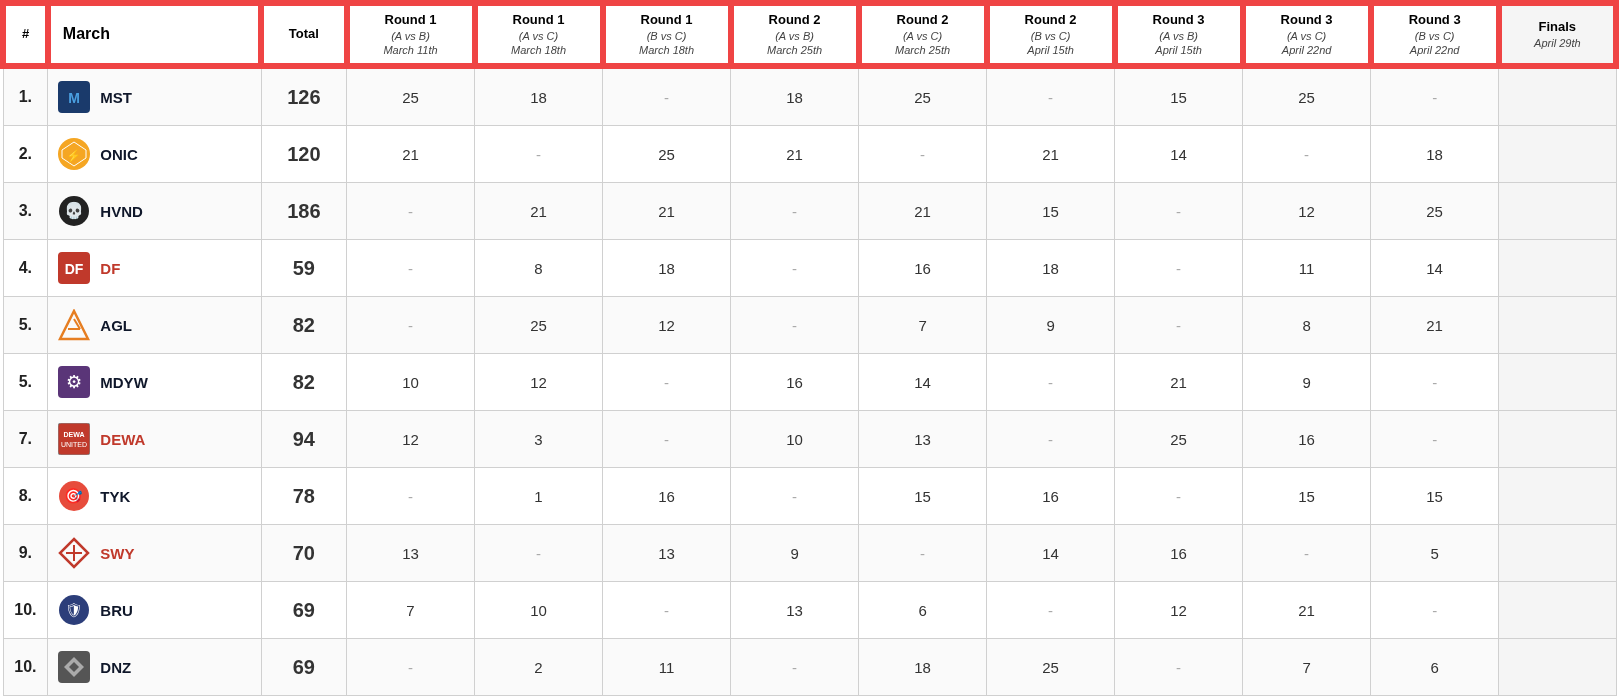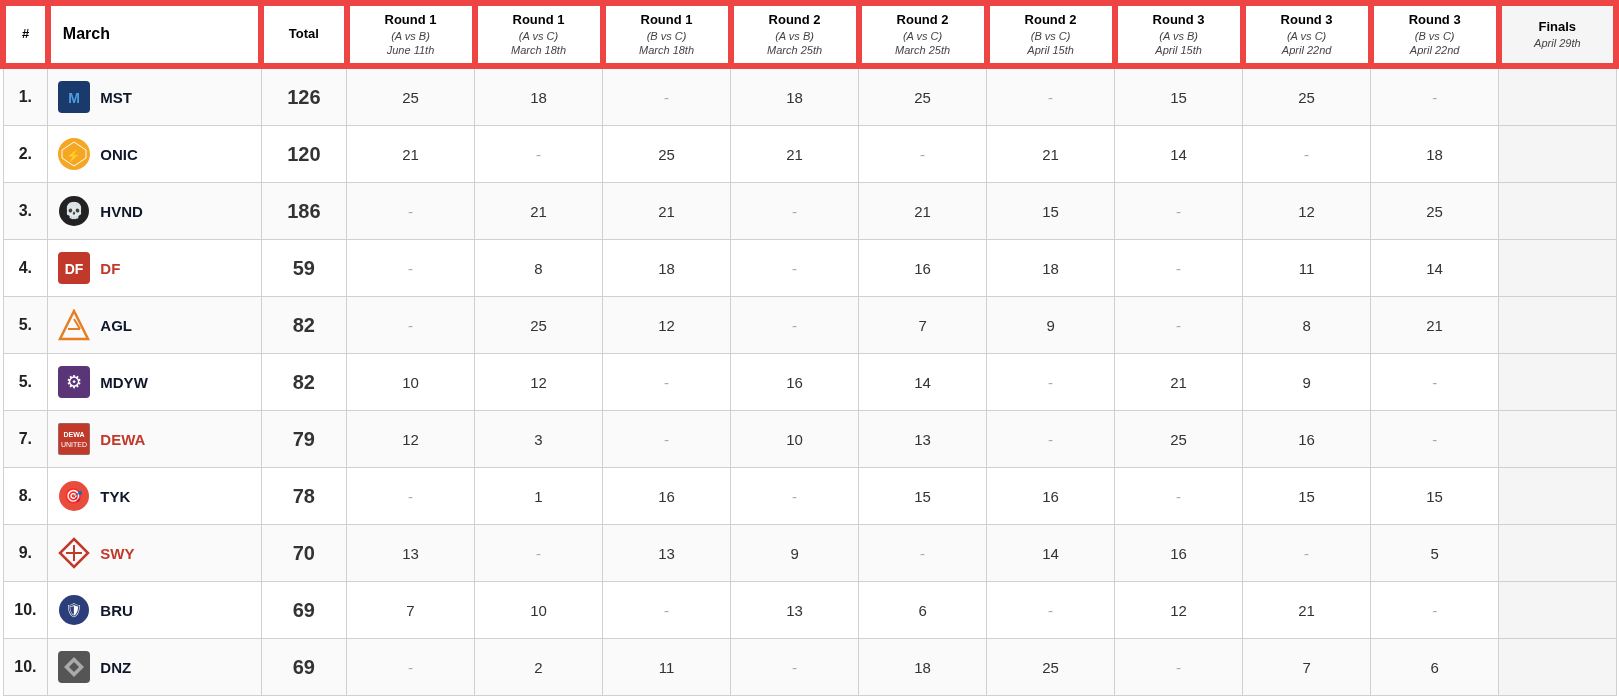--- a/index.html
+++ b/index.html
@@ -124,21 +124,21 @@
       <col class="col-round">
       <col class="col-round">
       <col class="col-round">
       <col class="col-finals">
     </colgroup>
     <thead id="table-head">
     <tr>
           <th style="width: 42px;">#</th>
           <th class="header-team" style="font-size: 16px; font-weight: 700;">March</th>
           <th>Total</th>
-          <th>Round 1<span class="sub">(A vs B)</span><span class="sub">June 11th</span></th>
+          <th>Round 1<span class="sub">(A vs B)</span><span class="sub">March 11th</span></th>
           <th>Round 1<span class="sub">(A vs C)</span><span class="sub">March 18th</span></th>
           <th>Round 1<span class="sub">(B vs C)</span><span class="sub">March 18th</span></th>
           <th>Round 2<span class="sub">(A vs B)</span><span class="sub">March 25th</span></th>
           <th>Round 2<span class="sub">(A vs C)</span><span class="sub">March 25th</span></th>
           <th>Round 2<span class="sub">(B vs C)</span><span class="sub">April 15th</span></th>
           <th>Round 3<span class="sub">(A vs B)</span><span class="sub">April 15th</span></th>
           <th>Round 3<span class="sub">(A vs C)</span><span class="sub">April 22nd</span></th>
           <th>Round 3<span class="sub">(B vs C)</span><span class="sub">April 22nd</span></th>
           <th class="header-finals">Finals<span class="sub">April 29th</span></th>
         </tr>
@@ -303,21 +303,21 @@
               <span class="team-logo">
                 <svg width="32" height="32" viewBox="0 0 32 32">
                   <rect width="32" height="32" rx="3" fill="#c0392b" stroke="#888" stroke-width="1"></rect>
                   <text x="16" y="14" text-anchor="middle" fill="#fff" font-size="7" font-weight="bold">DEWA</text>
                   <text x="16" y="24" text-anchor="middle" fill="#fff" font-size="7">UNITED</text>
                 </svg>
               </span>
               <span class="team-name red">DEWA</span>
             </div>
           </td>
-          <td class="td-total">79</td>
+          <td class="td-total">94</td>
           <td>12</td>
           <td>3</td>
           <td class="td-dash">-</td>
           <td>10</td>
           <td>13</td>
           <td class="td-dash">-</td>
           <td>25</td>
           <td>16</td>
           <td class="td-dash">-</td>
           <td class="td-finals"></td>

